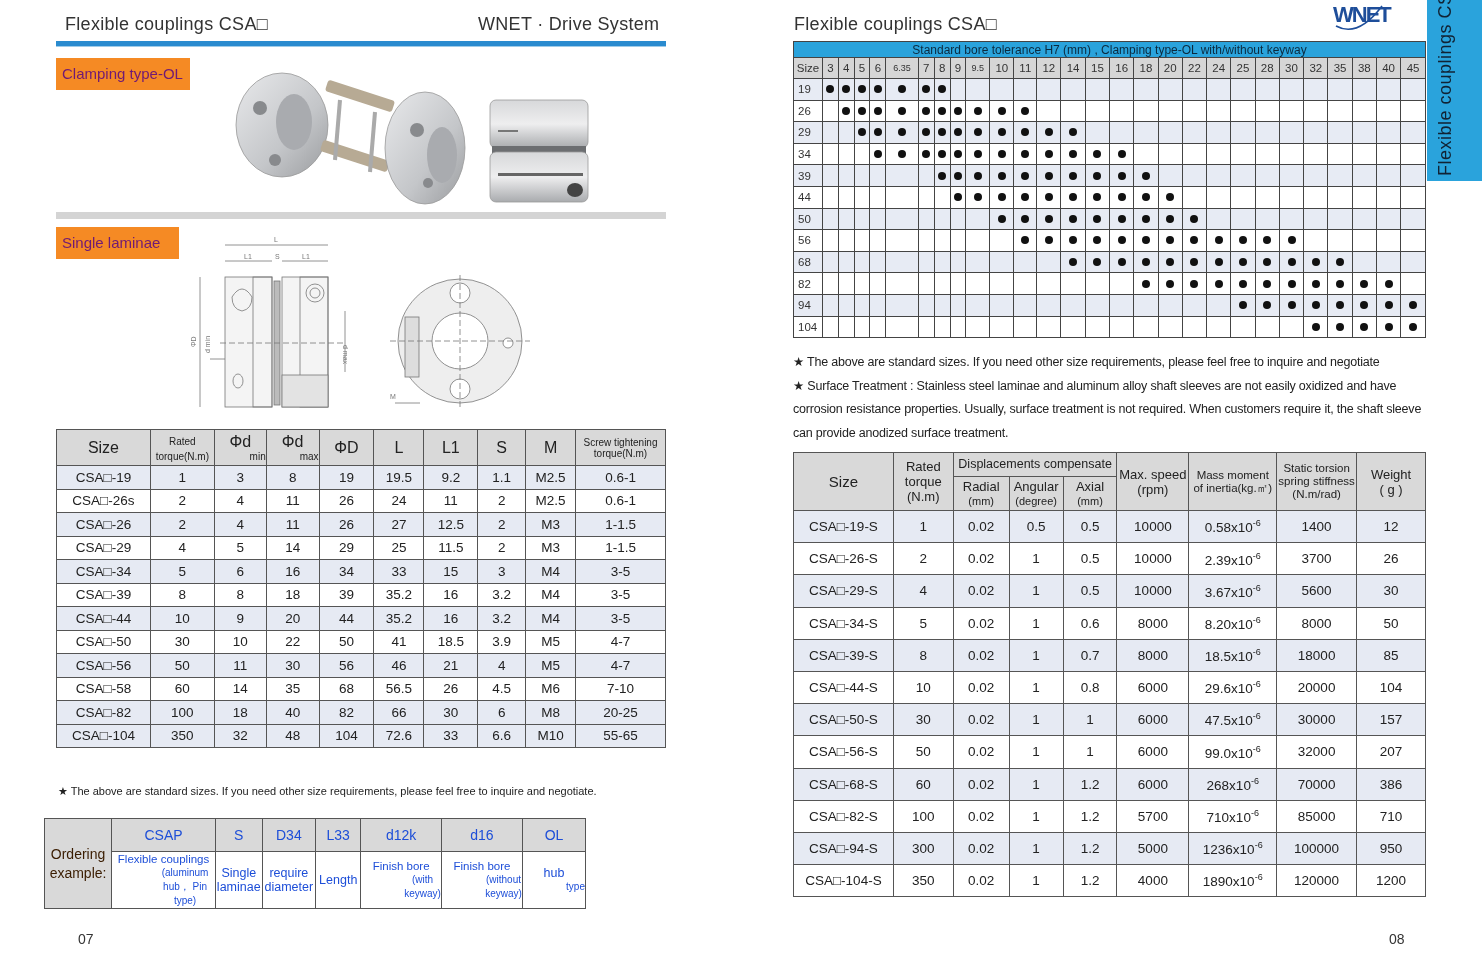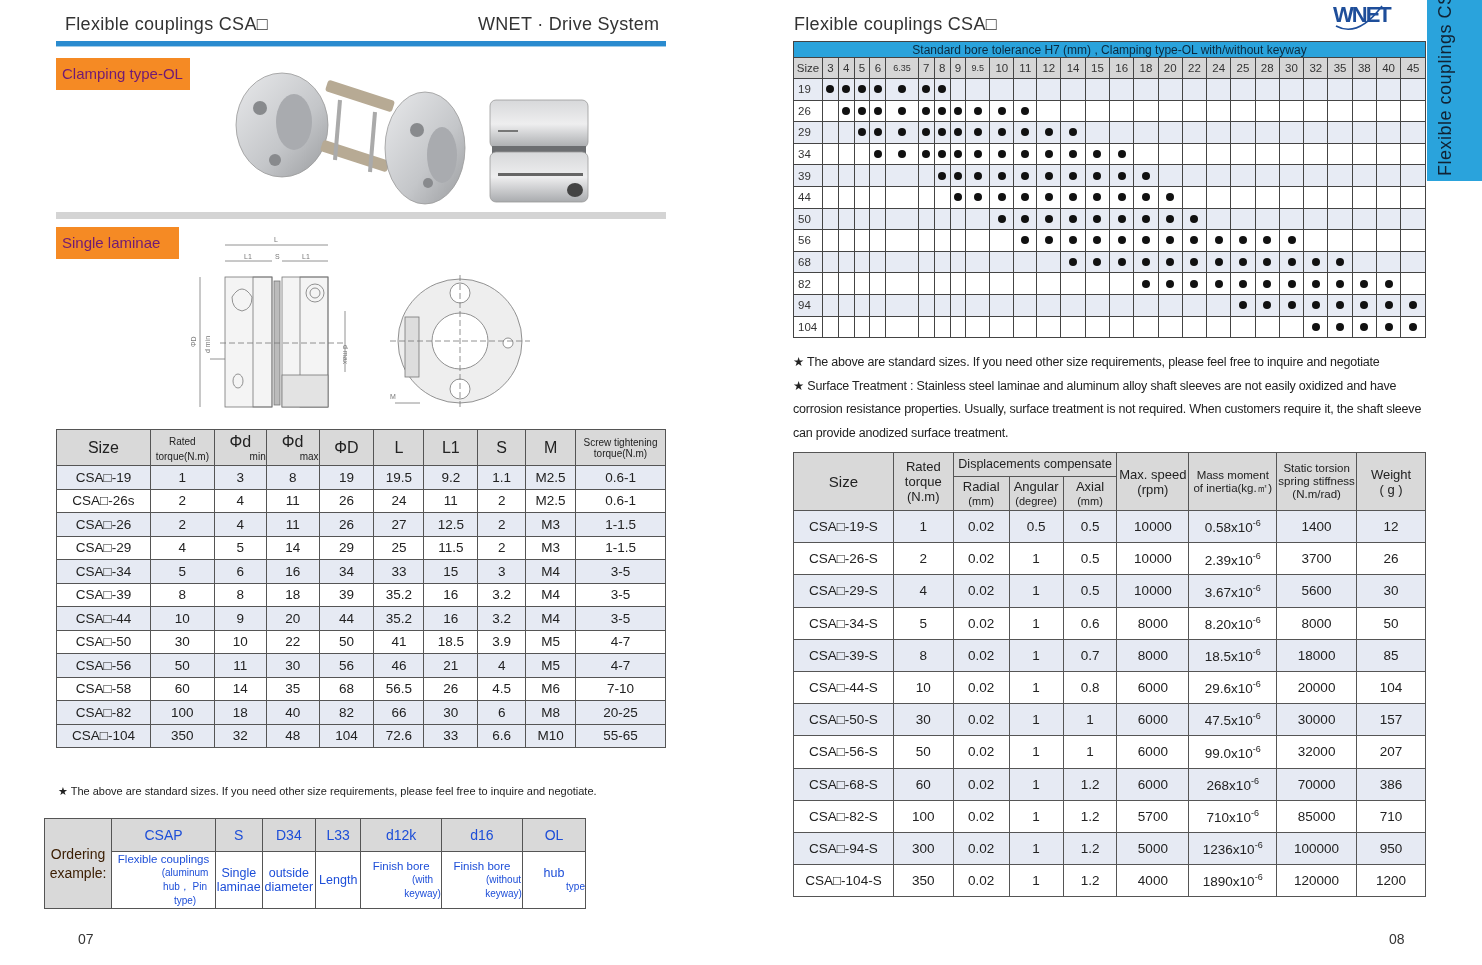--- a/index.html
+++ b/index.html
@@ -369,21 +369,21 @@
   <tr class="descs" id="order-descs">
         <td>
           <span style="display: block; font-size: 11.5px;">Flexible couplings</span>
           <span class="tiny" style="display: block;">(aluminum hub， Pin type)</span>
         </td>
         <td>
           <span style="display: block;">Single</span>
           <span style="display: block;">laminae</span>
         </td>
         <td>
-          <span style="display: block;">outside</span>
+          <span style="display: block;">require</span>
           <span style="display: block;">diameter</span>
         </td>
         <td>
           <span style="display: block;">Length</span>
           <span style="display: block;"></span>
         </td>
         <td>
           <span style="display: block; font-size: 11.5px;">Finish bore</span>
           <span class="tiny" style="display: block;">(with keyway)</span>
         </td>

